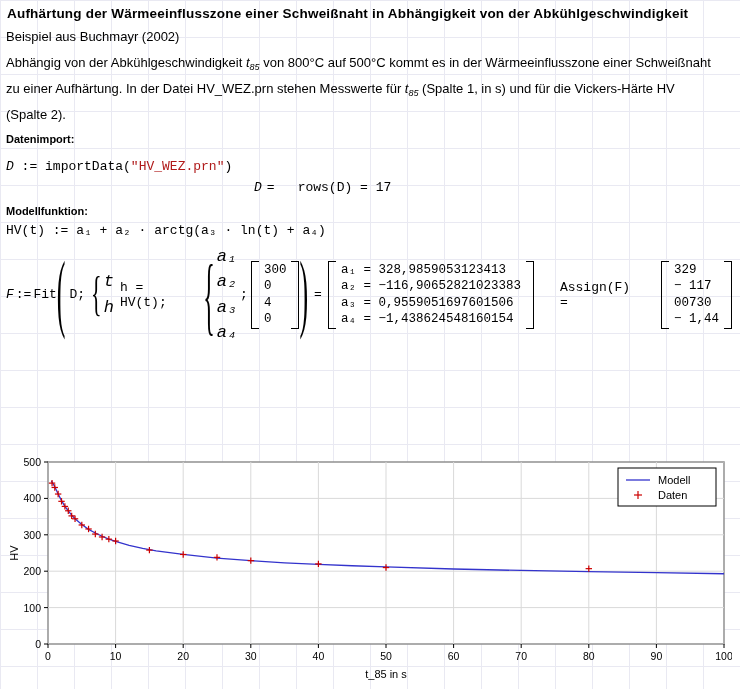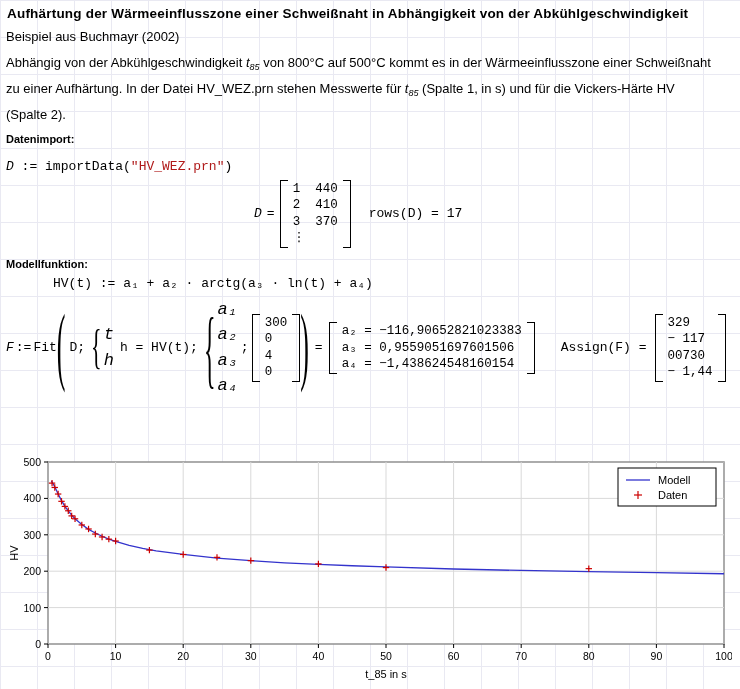--- a/index.html
+++ b/index.html
@@ -88,36 +88,26 @@
   <div class="sectionhead">Datenimport:</div>
 
 
   <div class="mathline mono" style="margin-top:14px;">
     <span class="it">D</span> := <span>importData</span>(<span class="str">"HV_WEZ.prn"</span>)
   </div>
 
   <div class="row" style="margin:4px 0 0 248px;">
     <span class="mono it">D</span>
     <span class="mono" style="padding:0 5px;">=</span>
-    <span class="matrix">
-      <span class="brk l"></span>
-      <span class="mcells">
-        <div>1  440</div>
-        <div>2  410</div>
-        <div>3  370</div>
-        <div>⋮</div>
-      </span>
-      <span class="brk r"></span>
-    </span>
     <span class="mono" style="padding-left:18px;">rows(D) = 17</span>
   </div>
 
   <div class="sectionhead" style="margin-top:10px;">Modellfunktion:</div>
 
-  <div class="mathline mono" style="margin-top:6px;font-size:13px;margin-left:47px;">
+  <div class="mathline mono" style="margin-top:6px;font-size:13px;">
     <span>HV(t) := a₁ + a₂ · arctg(a₃ · ln(t) + a₄)</span>
   </div>
 
 
   <div class="fitblock">
     <span class="mono it" style="margin-right:2px;">F</span>
     <span class="mono" style="margin-right:2px;">:=</span>
     <span class="mono">Fit</span>
     <span class="bigparen">(</span>
 
@@ -150,30 +140,31 @@
       <span class="brk r"></span>
     </span>
 
     <span class="bigparen">)</span>
 
     <span class="eq">=</span>
 
     <span class="matrix">
       <span class="brk l"></span>
       <span class="mcells">
+        <div>a₁ = 328,9859053123413</div>
         <div>a₂ = −116,90652821023383</div>
         <div>a₃ = 0,9559051697601506</div>
         <div>a₄ = −1,438624548160154</div>
       </span>
       <span class="brk r"></span>
     </span>
 
     <span class="mono" style="padding-left:26px;">Assign(F) =</span>
 
-    <span class="matrix" style="margin-left:8px;">
+    <span class="matrix" style="margin-left:16px;">
       <span class="brk l"></span>
       <span class="mcells">
         <div>329</div>
         <div>− 117</div>
         <div>00730</div>
         <div>− 1,44</div>
       </span>
       <span class="brk r"></span>
     </span>
   </div>

